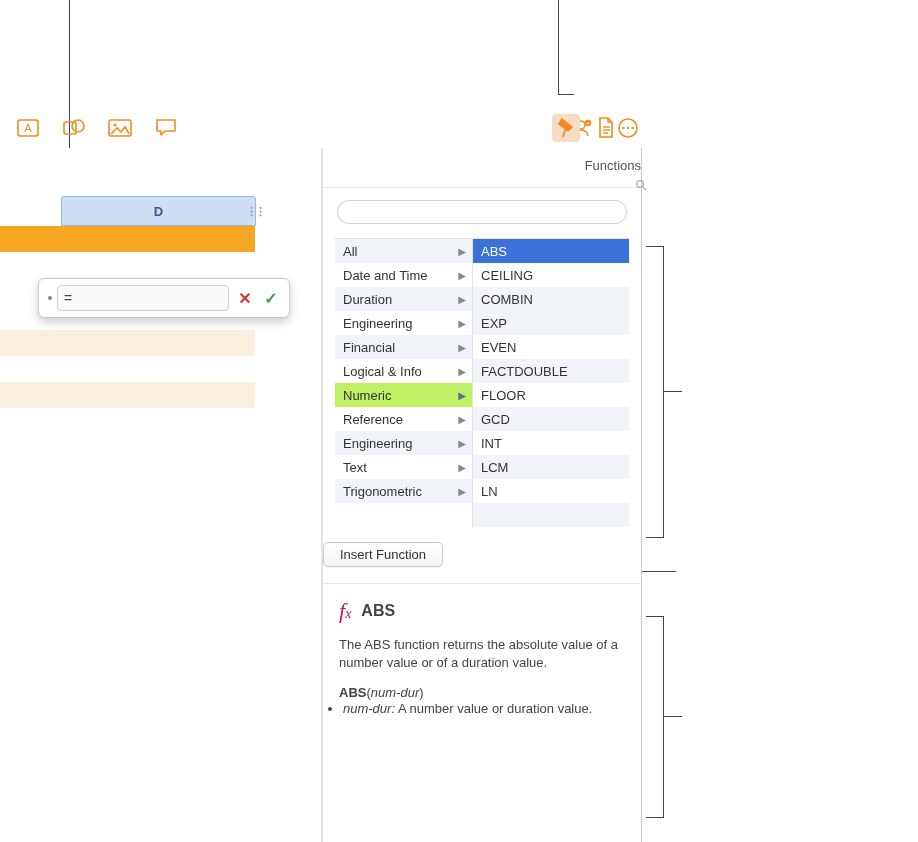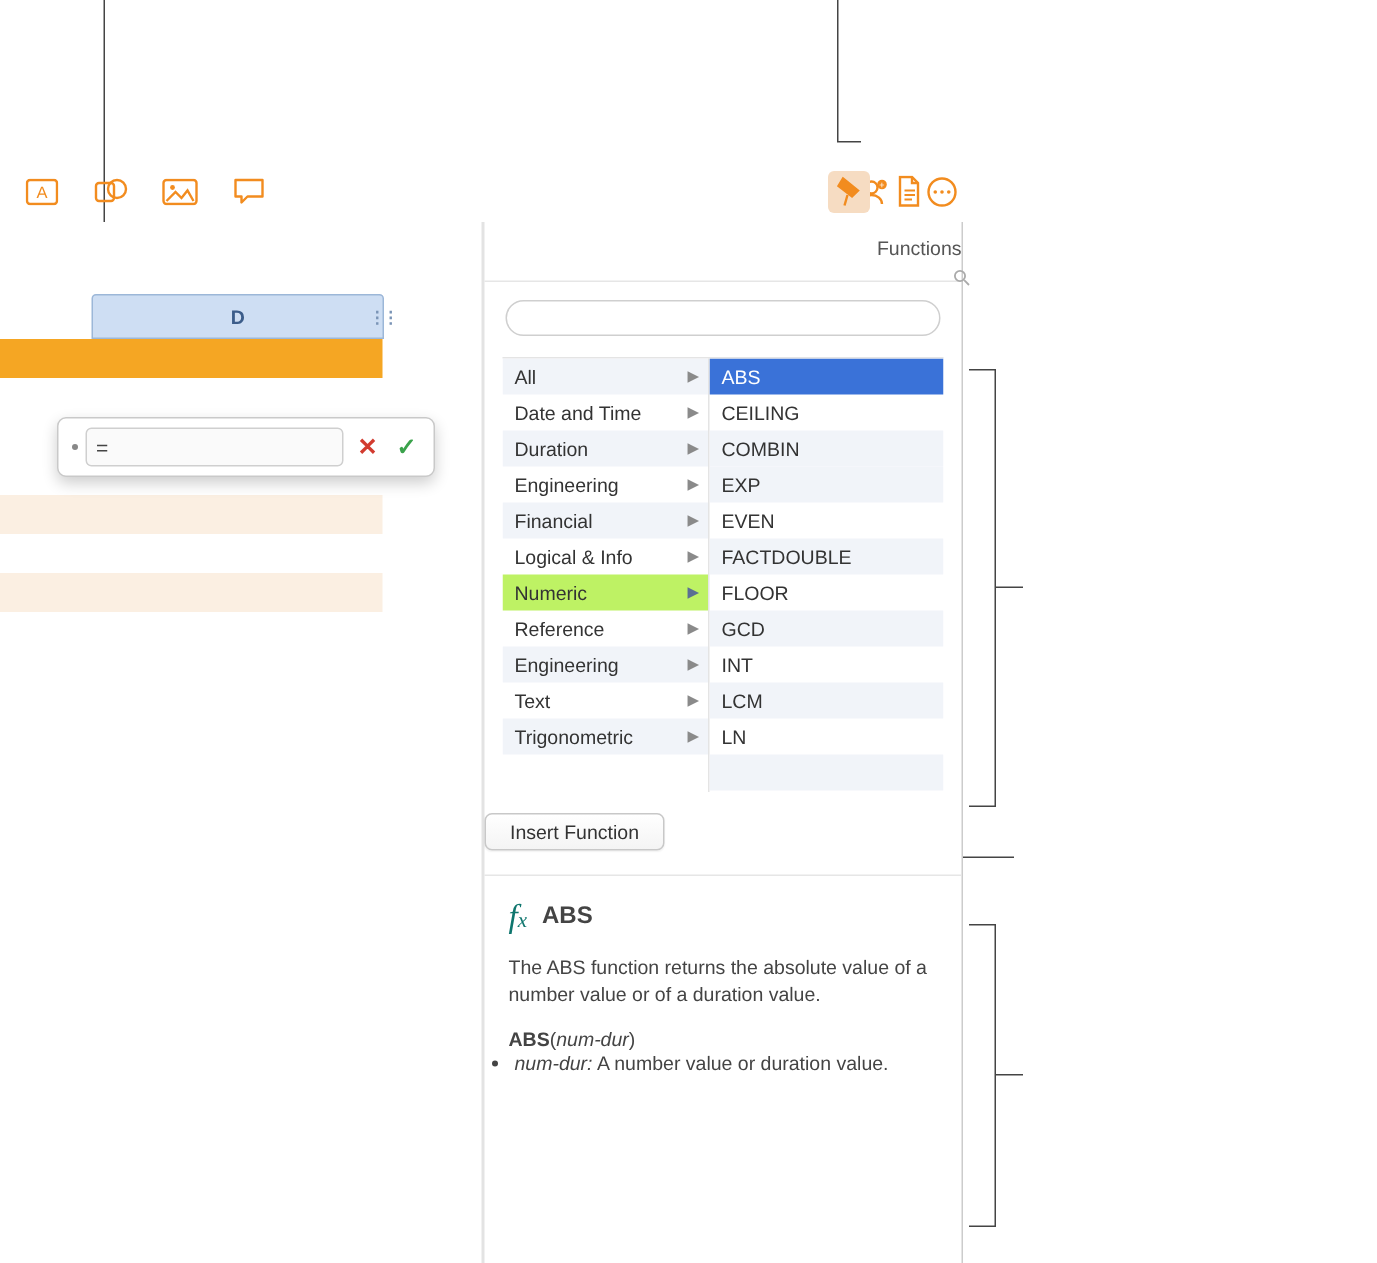--- a/index.html
+++ b/index.html
@@ -258,21 +258,21 @@
   .desc .head {
     display: flex;
     align-items: center;
     gap: 10px;
     margin-bottom: 12px;
   }
   .desc .fx {
     font-family: "Times New Roman", serif;
     font-style: italic;
     font-size: 22px;
-    color: #0f766e;
+    color: #be185d;
   }
   .desc .name { font-weight: 700; font-size: 16px; }
   .desc p { line-height: 1.35; margin-bottom: 14px; }
   .desc .sig { font-size: 13px; margin-bottom: 0; }
   .desc .sig b { font-weight: 700; }
   .desc ul { margin-left: 4px; }
   .desc li { line-height: 1.35; }
   .arg { font-style: italic; }
 
   

